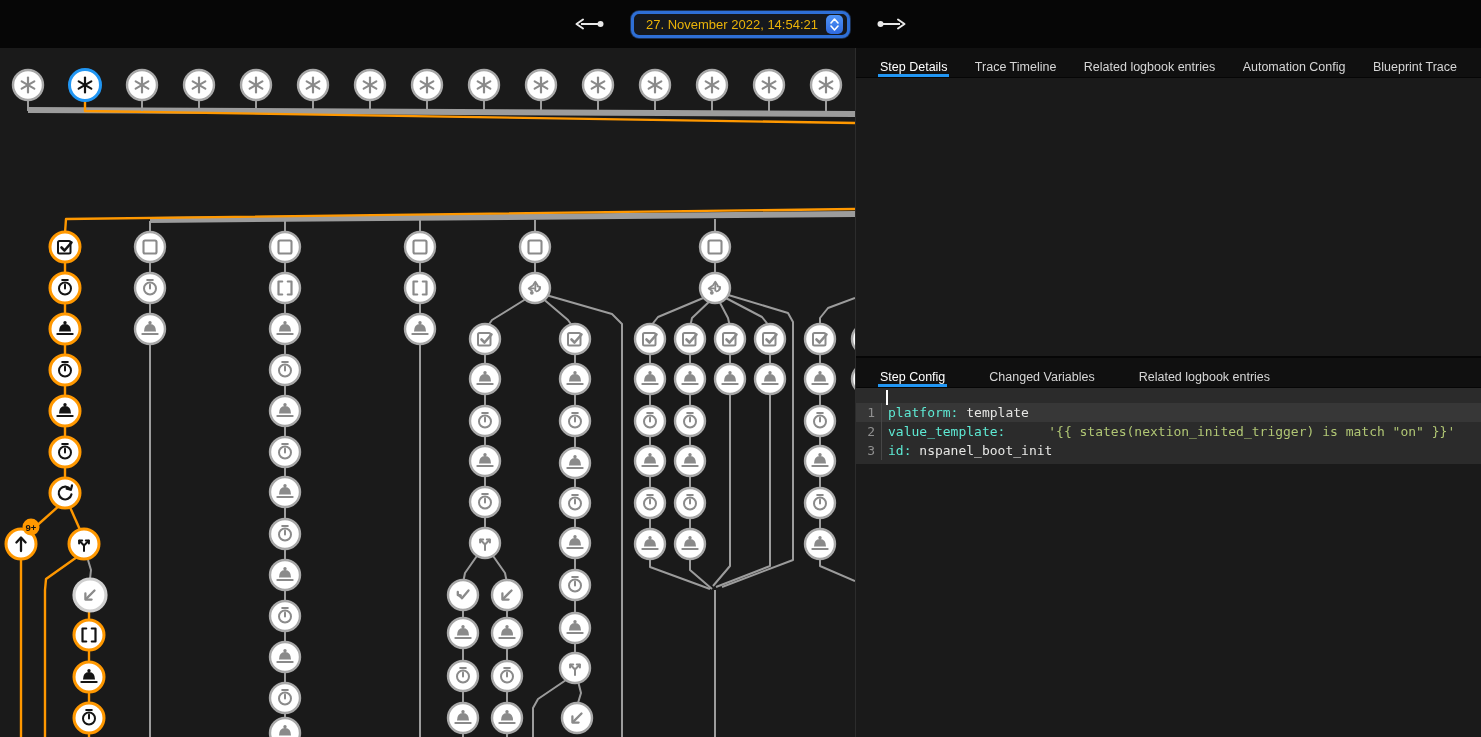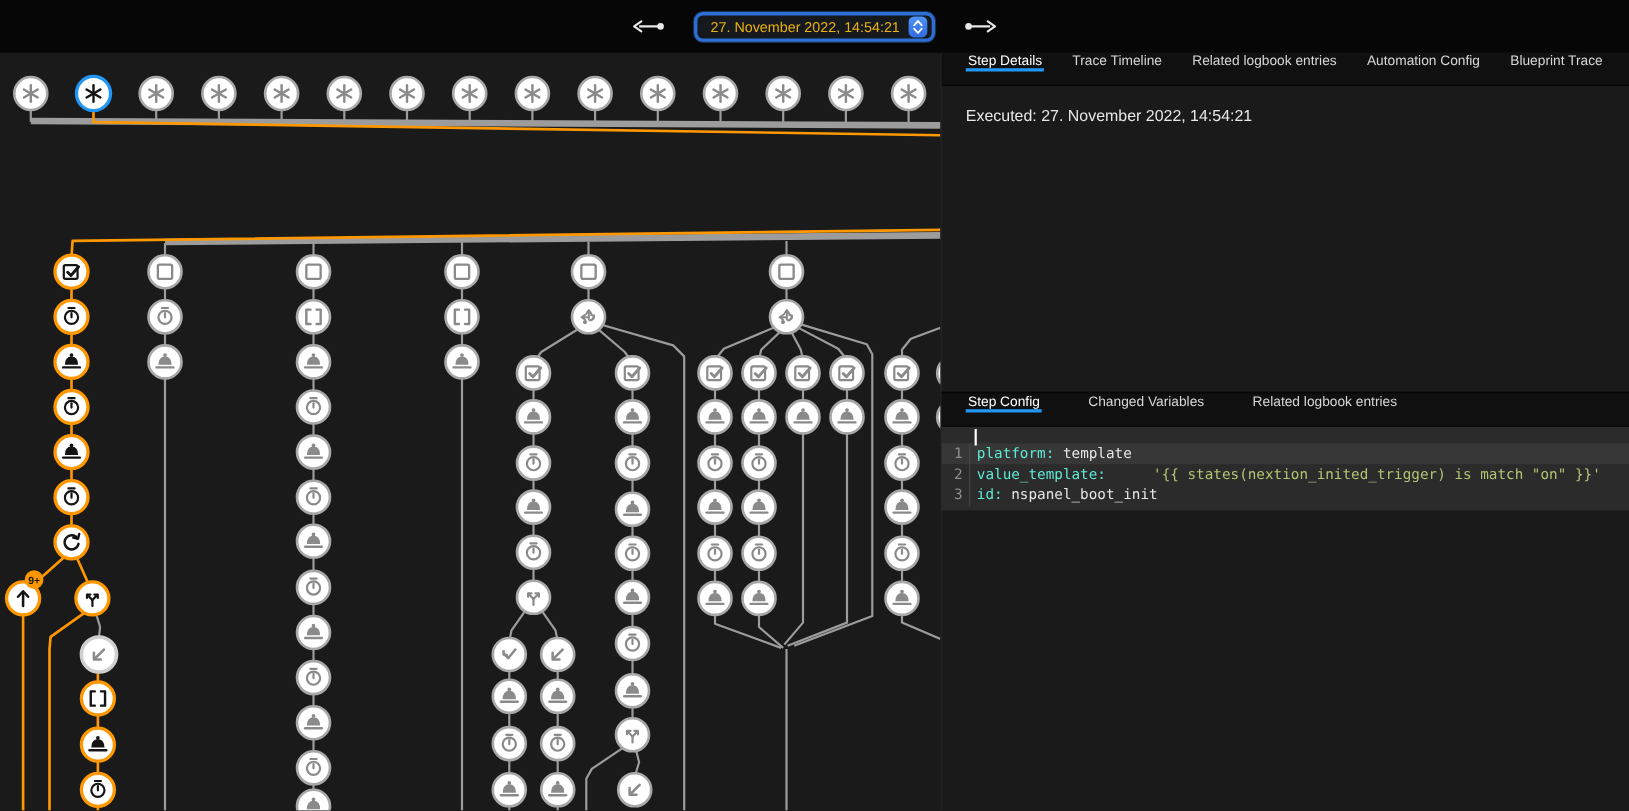--- a/index.html
+++ b/index.html
@@ -19,21 +19,21 @@
                 align-items:center; justify-content:center; gap:1px; }
   .dt-stepper svg { display:block; }
 
   
   .main { display:flex; height:689px; }
   .graph-pane { width:855px; height:689px; background:#1a1a1a; overflow:hidden; position:relative; }
   .panel { flex:1; background:#1a1a1a; border-left:1px solid #2c2c2c;
            display:flex; flex-direction:column; }
 
   
-  .tabbar { background:#101010; display:flex; align-items:flex-start; height:30px;
+  .tabbar { background:#101010; display:flex; align-items:flex-end; height:30px;
             border-bottom:1px solid #060606; }
   .tabbar.spread { justify-content:space-between; padding:0 22px; }
   .tabbar.left { gap:40px; padding:0 22px; }
   .tab { display:flex; align-items:center; color:#d6d6d6; font-size:12.5px;
          cursor:pointer; border-bottom:3px solid transparent; padding:0 2px;
          white-space:nowrap; }
   .tab.active { color:#ffffff; border-bottom-color:#2196f3; }
 
   .panel-top { height:308px; display:flex; flex-direction:column; }
   .executed { color:#e8e8e8; font-size:14.5px; padding:20px 0 0 22px; }
@@ -617,21 +617,20 @@
 
   <div class="panel">
     <div class="panel-top">
       <div class="tabbar spread" id="tabs-top">
           <div class="tab active">Step Details</div>
           <div class="tab">Trace Timeline</div>
           <div class="tab">Related logbook entries</div>
           <div class="tab">Automation Config</div>
           <div class="tab">Blueprint Trace</div>
         </div>
-      <div class="executed">Executed: 27. November 2022, 14:54:21</div>
     </div>
     <div class="panel-bottom">
       <div class="tabbar left" id="tabs-bottom">
           <div class="tab active">Step Config</div>
           <div class="tab">Changed Variables</div>
           <div class="tab">Related logbook entries</div>
         </div>
       <div class="code" id="code-block">
         <div class="code-caret"></div>
       <div class="code-row active">

